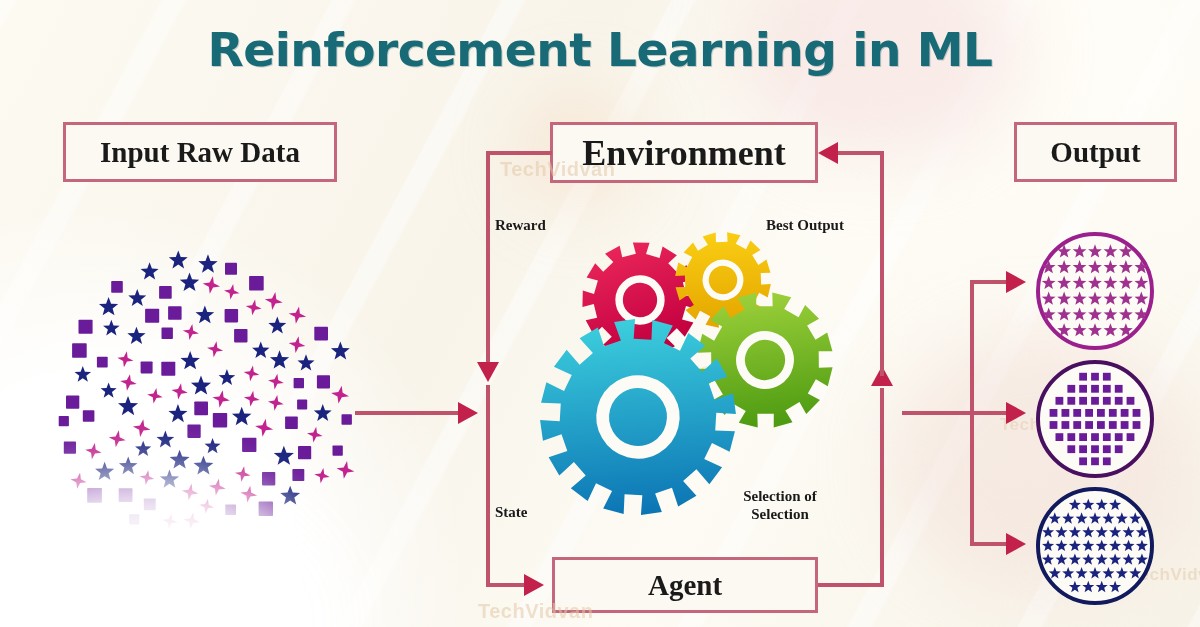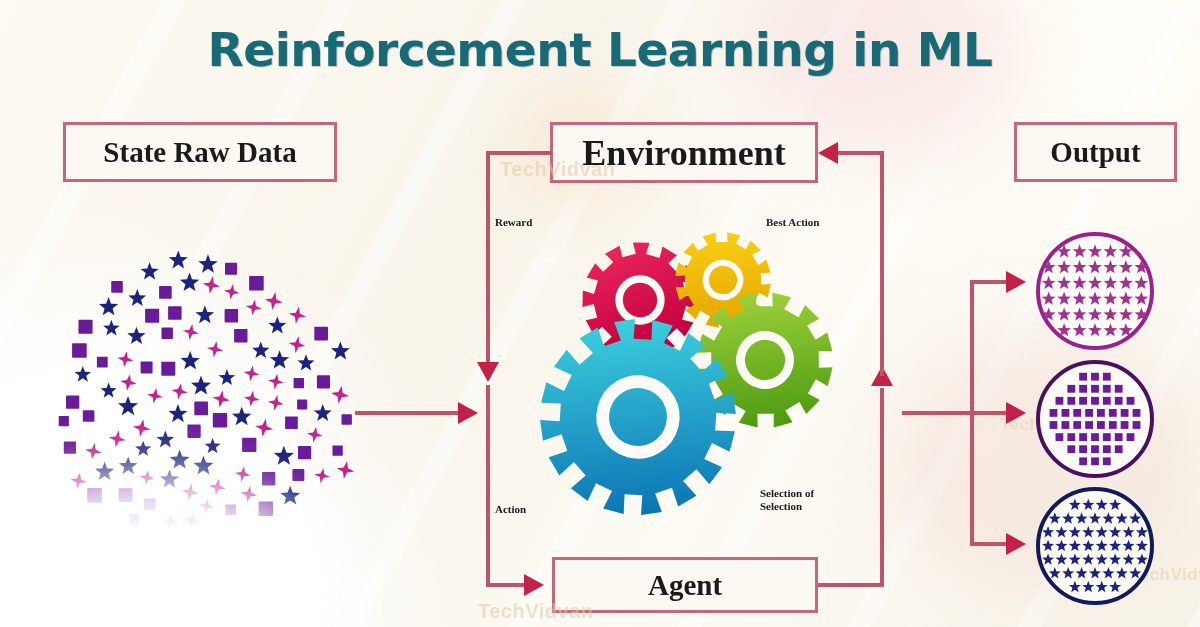--- a/index.html
+++ b/index.html
@@ -58,25 +58,25 @@
     font-family:"Liberation Serif",serif;font-weight:bold;color:#1a1a1a;
     box-sizing:border-box;
   }
   #box-input{left:63px;top:122px;width:274px;height:60px;font-size:29px;}
   #box-environment{left:550px;top:122px;width:268px;height:61px;font-size:36px;}
   #box-output{left:1014px;top:122px;width:163px;height:60px;font-size:29px;}
   #box-agent{left:552px;top:557px;width:266px;height:56px;font-size:29px;}
 
   
   .lbl{position:absolute;font-family:"Liberation Serif",serif;font-weight:bold;
-       color:#1a1a1a;font-size:11px;line-height:1.22;}
+       color:#1a1a1a;font-size:15px;line-height:1.22;}
   #lbl-reward{left:495px;top:216px;}
   #lbl-best-action{left:766px;top:216px;}
   #lbl-state{left:495px;top:503px;}
-  #lbl-selection{left:760px;top:487px;width:120px;}
+  #lbl-selection{left:720px;top:487px;text-align:center;width:120px;}
 
   
   .ln{position:absolute;background:#c0536c;}
   .ln.h{height:4px;}
   .ln.v{width:4px;}
   .head{position:absolute;width:0;height:0;}
   .head.r{border-top:11px solid transparent;border-bottom:11px solid transparent;border-left:20px solid #c2214b;}
   .head.l{border-top:11px solid transparent;border-bottom:11px solid transparent;border-right:20px solid #c2214b;}
   .head.d{border-left:11px solid transparent;border-right:11px solid transparent;border-top:20px solid #c2214b;}
   .head.u{border-left:11px solid transparent;border-right:11px solid transparent;border-bottom:20px solid #c2214b;}
@@ -215,21 +215,21 @@
           <path d="M133.21,262.41L134.06,269.07L139.99,272.21L133.34,273.06L130.20,278.99L129.35,272.33L123.42,269.19L130.07,268.35Z" fill="#c2238e"></path>
           <path d="M66.84,101.29L67.66,107.73L73.41,110.77L66.96,111.59L63.92,117.33L63.10,110.89L57.36,107.85L63.81,107.03Z" fill="#c2238e"></path>
           <rect x="233.6" y="127.9" width="10.4" height="10.4" fill="#6a1b9a" rx="0.8"></rect>
           <path d="M143.45,205.75L146.02,212.62L153.34,212.94L147.61,217.50L149.56,224.57L143.45,220.52L137.34,224.57L139.30,217.50L133.56,212.94L140.88,212.62Z" fill="#1a237e"></path>
           <path d="M287.05,211.05L287.96,218.18L294.31,221.54L287.18,222.44L283.82,228.80L282.91,221.67L276.56,218.31L283.69,217.40Z" fill="#c2238e"></path>
           <rect x="134.3" y="151.5" width="13.7" height="13.7" fill="#6a1b9a" rx="0.8"></rect>
         </g>
     </svg>
   </div>
 
-  <div class="box" id="box-input">State Raw Data</div>
+  <div class="box" id="box-input">Input Raw Data</div>
   <div class="box" id="box-environment">Environment</div>
   <div class="box" id="box-agent">Agent</div>
   <div class="box" id="box-output">Output</div>
 
   <div class="wm w1">TechVidvan</div>
   <div class="wm w2">TechVidvan</div>
   <div class="wm w3">TechVidvan</div>
 
   <div class="ln h" style="left:355px;top:411px;width:105px;"></div>
   <div class="head r" style="left:458px;top:402px;"></div>
@@ -254,22 +254,22 @@
   <div class="ln h" style="left:970px;top:280px;width:40px;"></div>
   <div class="head r" style="left:1006px;top:271px;"></div>
 
   <div class="ln h" style="left:970px;top:411px;width:40px;"></div>
   <div class="head r" style="left:1006px;top:402px;"></div>
 
   <div class="ln h" style="left:970px;top:542px;width:40px;"></div>
   <div class="head r" style="left:1006px;top:533px;"></div>
 
   <div class="lbl" id="lbl-reward">Reward</div>
-  <div class="lbl" id="lbl-best-action">Best Action</div>
-  <div class="lbl" id="lbl-state">Action</div>
+  <div class="lbl" id="lbl-best-action">Best Output</div>
+  <div class="lbl" id="lbl-state">State</div>
   <div class="lbl" id="lbl-selection">
     <div>Selection of</div>
     <div>Selection</div>
   </div>
 
   <div class="gears">
     <svg width="300" height="285" viewBox="0 0 300 285">
       <defs>
         <linearGradient id="gRed" x1="0" y1="0" x2="0.4" y2="1">
           <stop offset="0" stop-color="#ef2a5e"></stop>

